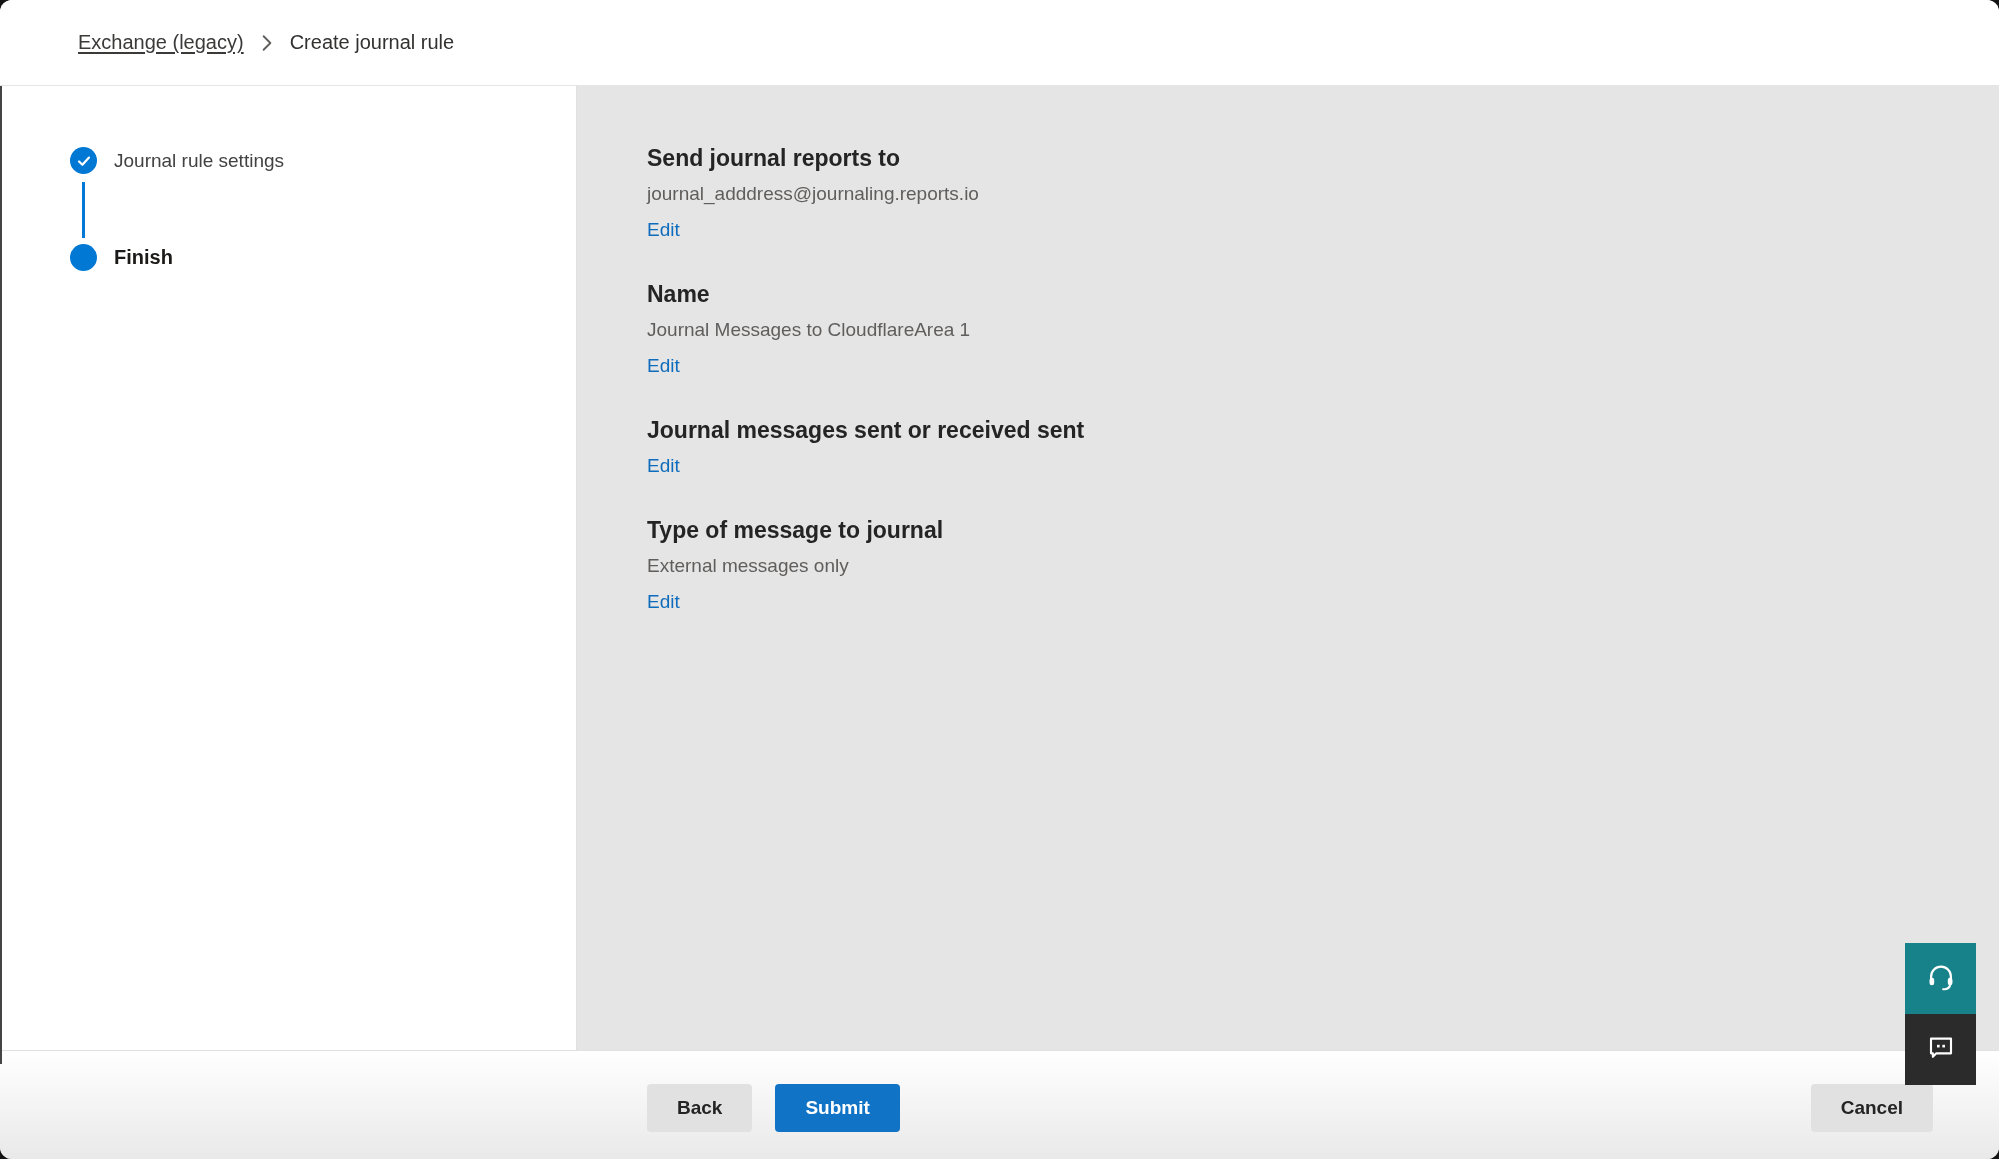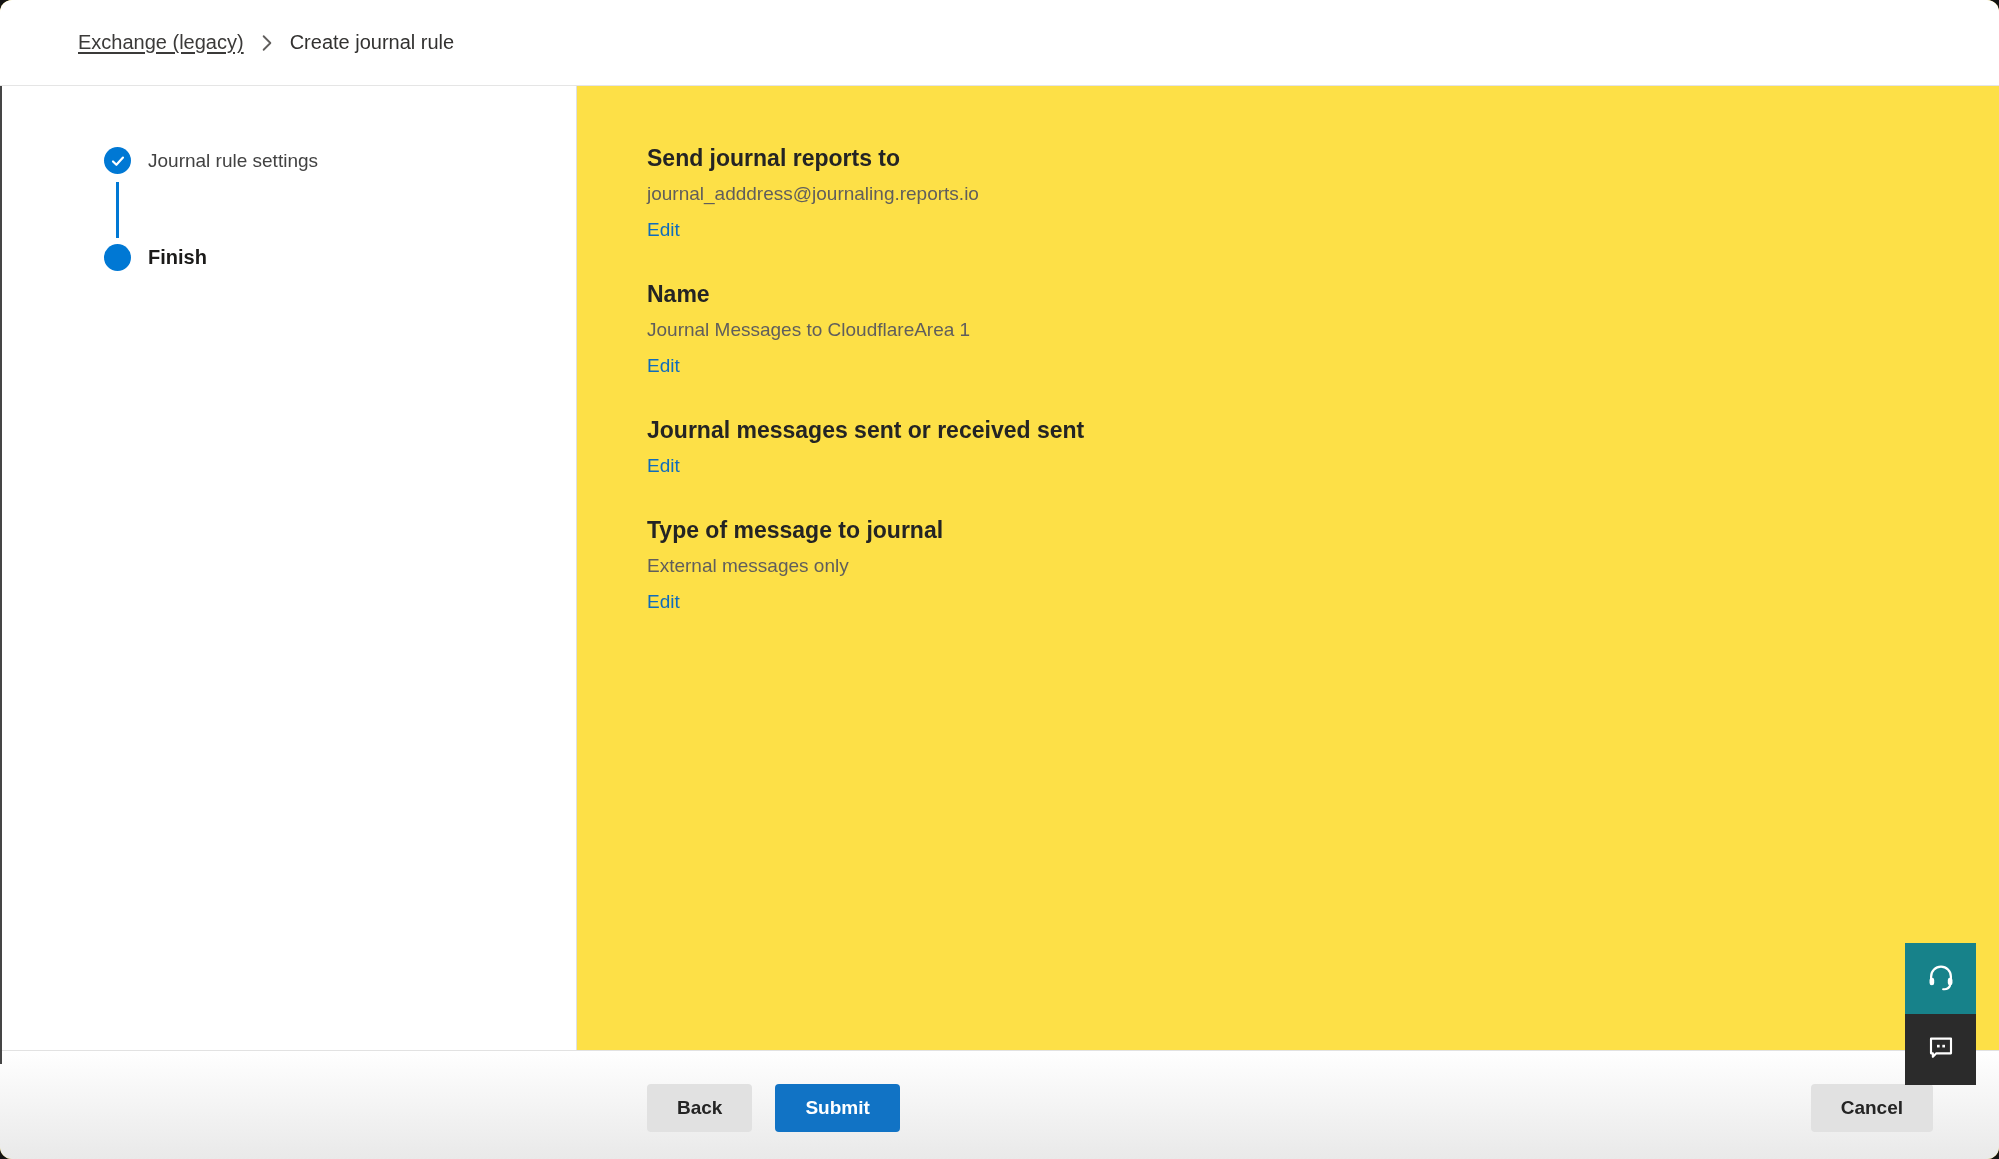--- a/index.html
+++ b/index.html
@@ -7,21 +7,21 @@
   body {
     font-family: "Liberation Sans", sans-serif;
     -webkit-font-smoothing: antialiased;
     color: #242424;
   }
 
   .window {
     position: relative;
     width: 1999px;
     height: 1159px;
-    background: #fde047;
+    background: #e5e5e5;
     border-radius: 12px;
     overflow: hidden;
   }
 
   
   .topbar {
     height: 86px;
     display: flex;
     align-items: center;
     padding-left: 78px;
@@ -50,21 +50,21 @@
     width: 2px;
     background: #454545;
     z-index: 5;
   }
 
   
   .sidebar {
     width: 577px;
     min-width: 577px;
     border-right: 1px solid #e0e0e0;
-    padding: 61px 0 0 104px;
+    padding: 61px 0 0 70px;
     background: #fff;
   }
   .step-row { display: flex; align-items: center; gap: 17px; }
   .step-circle {
     width: 27px; height: 27px;
     border-radius: 50%;
     background: #0078d4;
     display: flex; align-items: center; justify-content: center;
     flex: none;
   }

